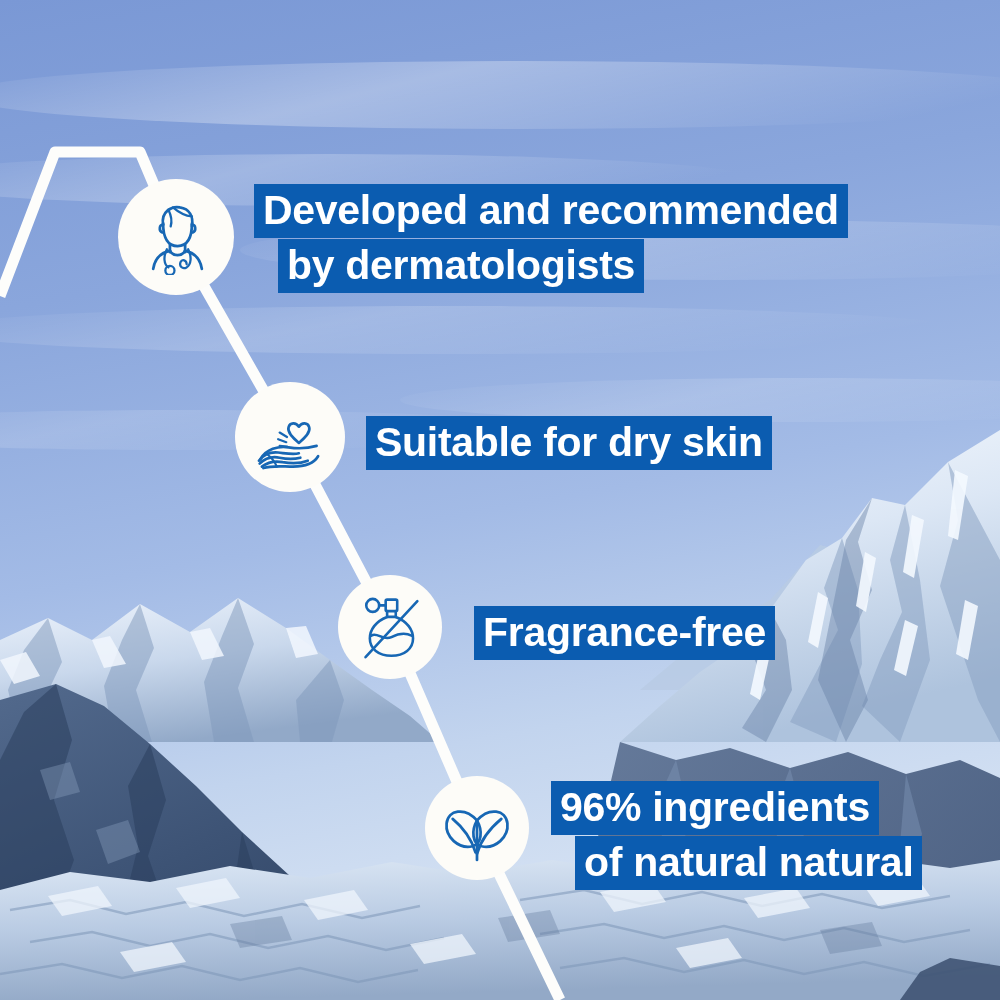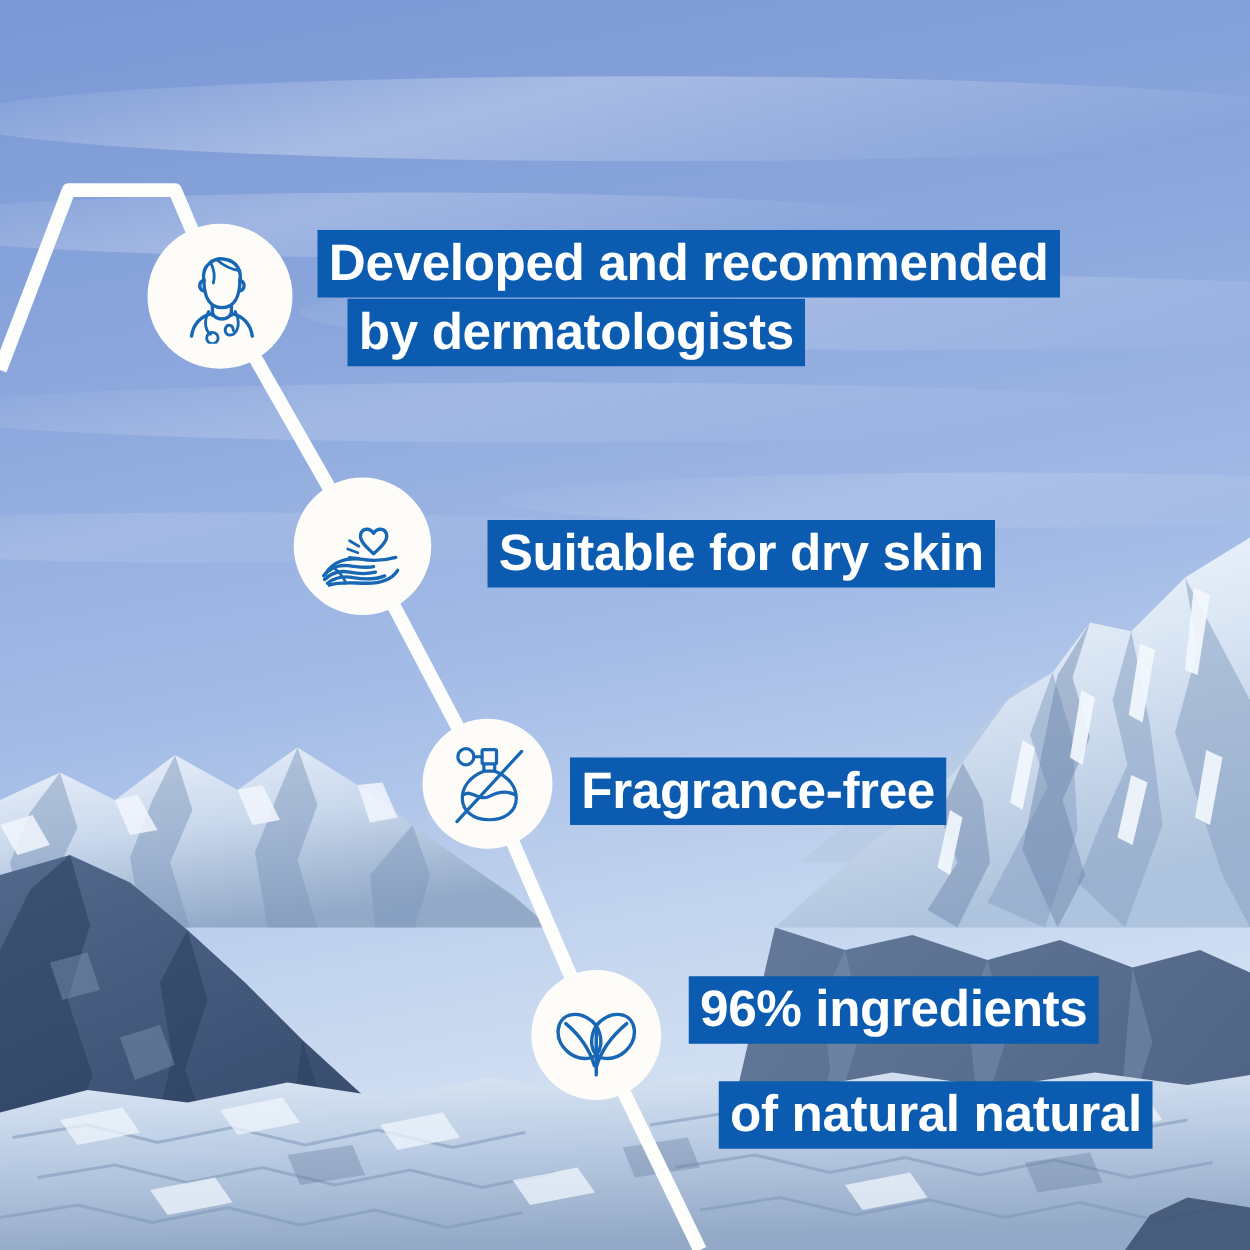--- a/index.html
+++ b/index.html
@@ -93,23 +93,23 @@
     padding: 5px 9px 7px 9px;
     white-space: nowrap;
     box-sizing: border-box;
   }
   .callout-line + .callout-line {
     margin-top: 1px;
     margin-left: 24px;
   }
 
   #callout-1 { left: 254px; top: 184px; }
-  #callout-2 { left: 366px; top: 416px; margin-left: 24px; }
-  #callout-3 { left: 456px; top: 606px; }
-  #callout-4 { left: 551px; top: 781px; gap: 29px; }
+  #callout-2 { left: 366px; top: 416px; }
+  #callout-3 { left: 474px; top: 606px; }
+  #callout-4 { left: 551px; top: 781px; }
 </style>
 </head>
 <body>
 
 <div id="stage">
 
   <svg id="bg-scene" viewBox="0 0 1000 1000" preserveAspectRatio="none" xmlns="http://www.w3.org/2000/svg">
     <defs>
       <linearGradient id="skyGrad" x1="0" y1="0" x2="0.18" y2="1">
         <stop offset="0%" stop-color="#7a98d5"></stop>

